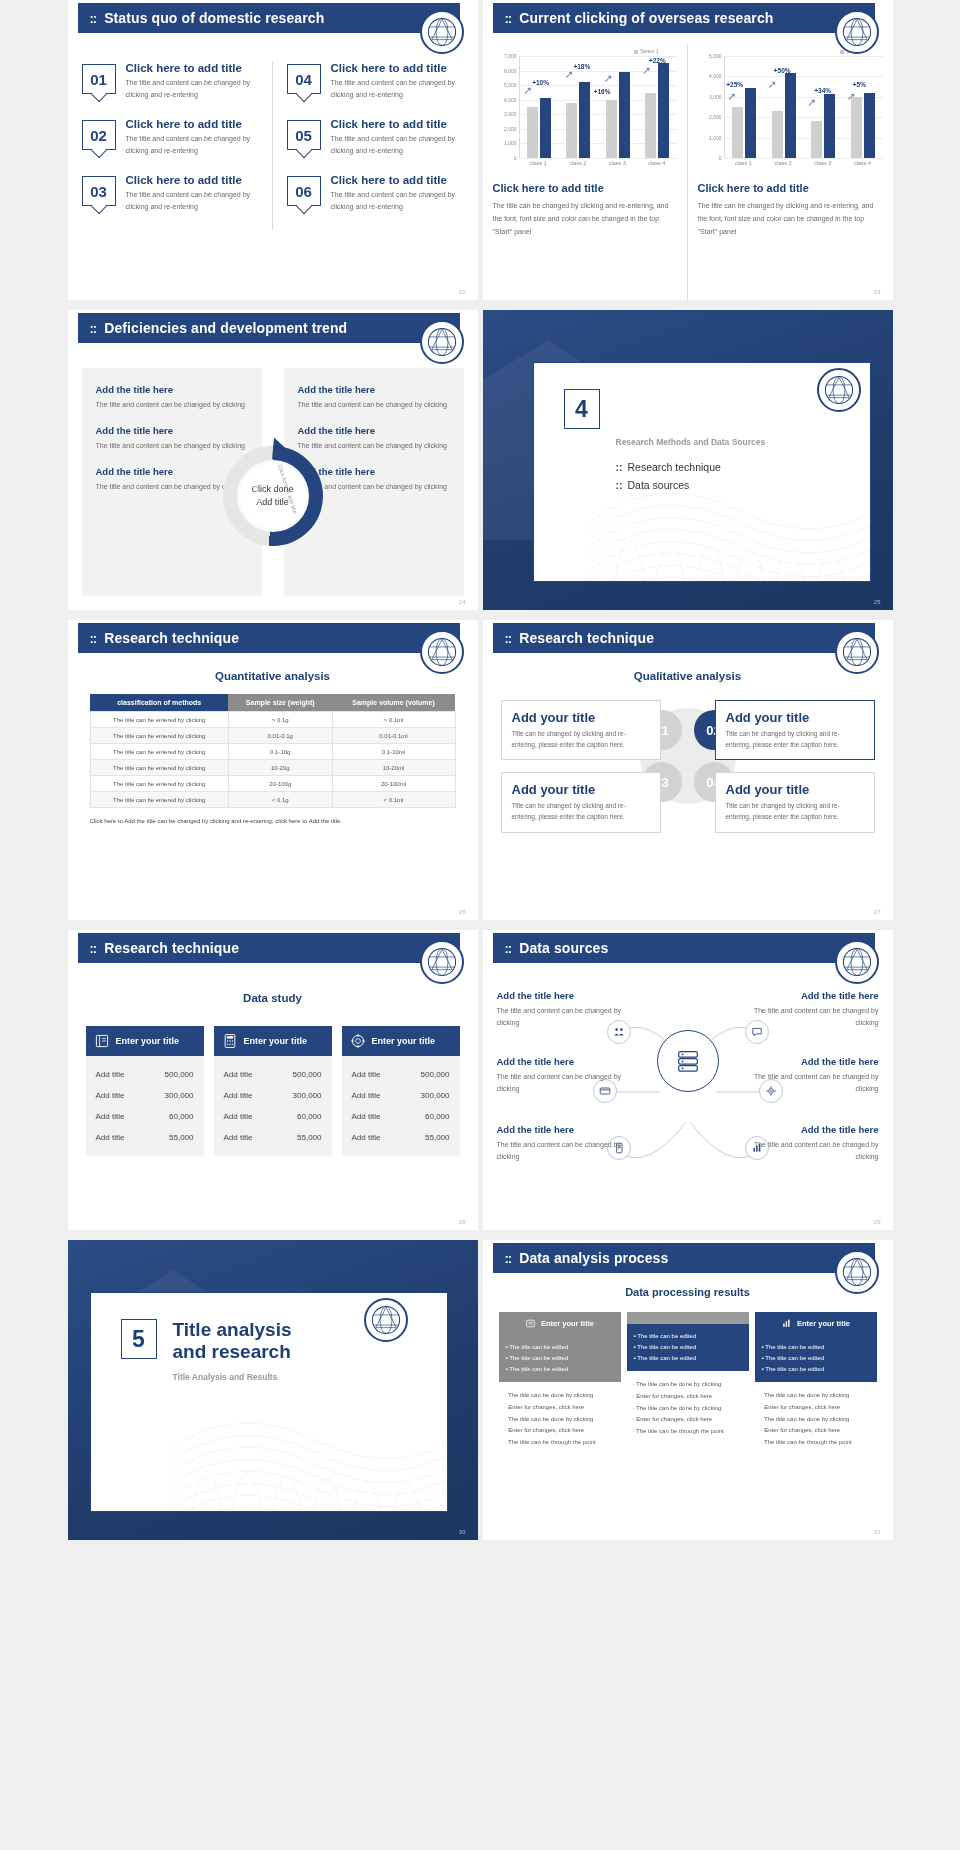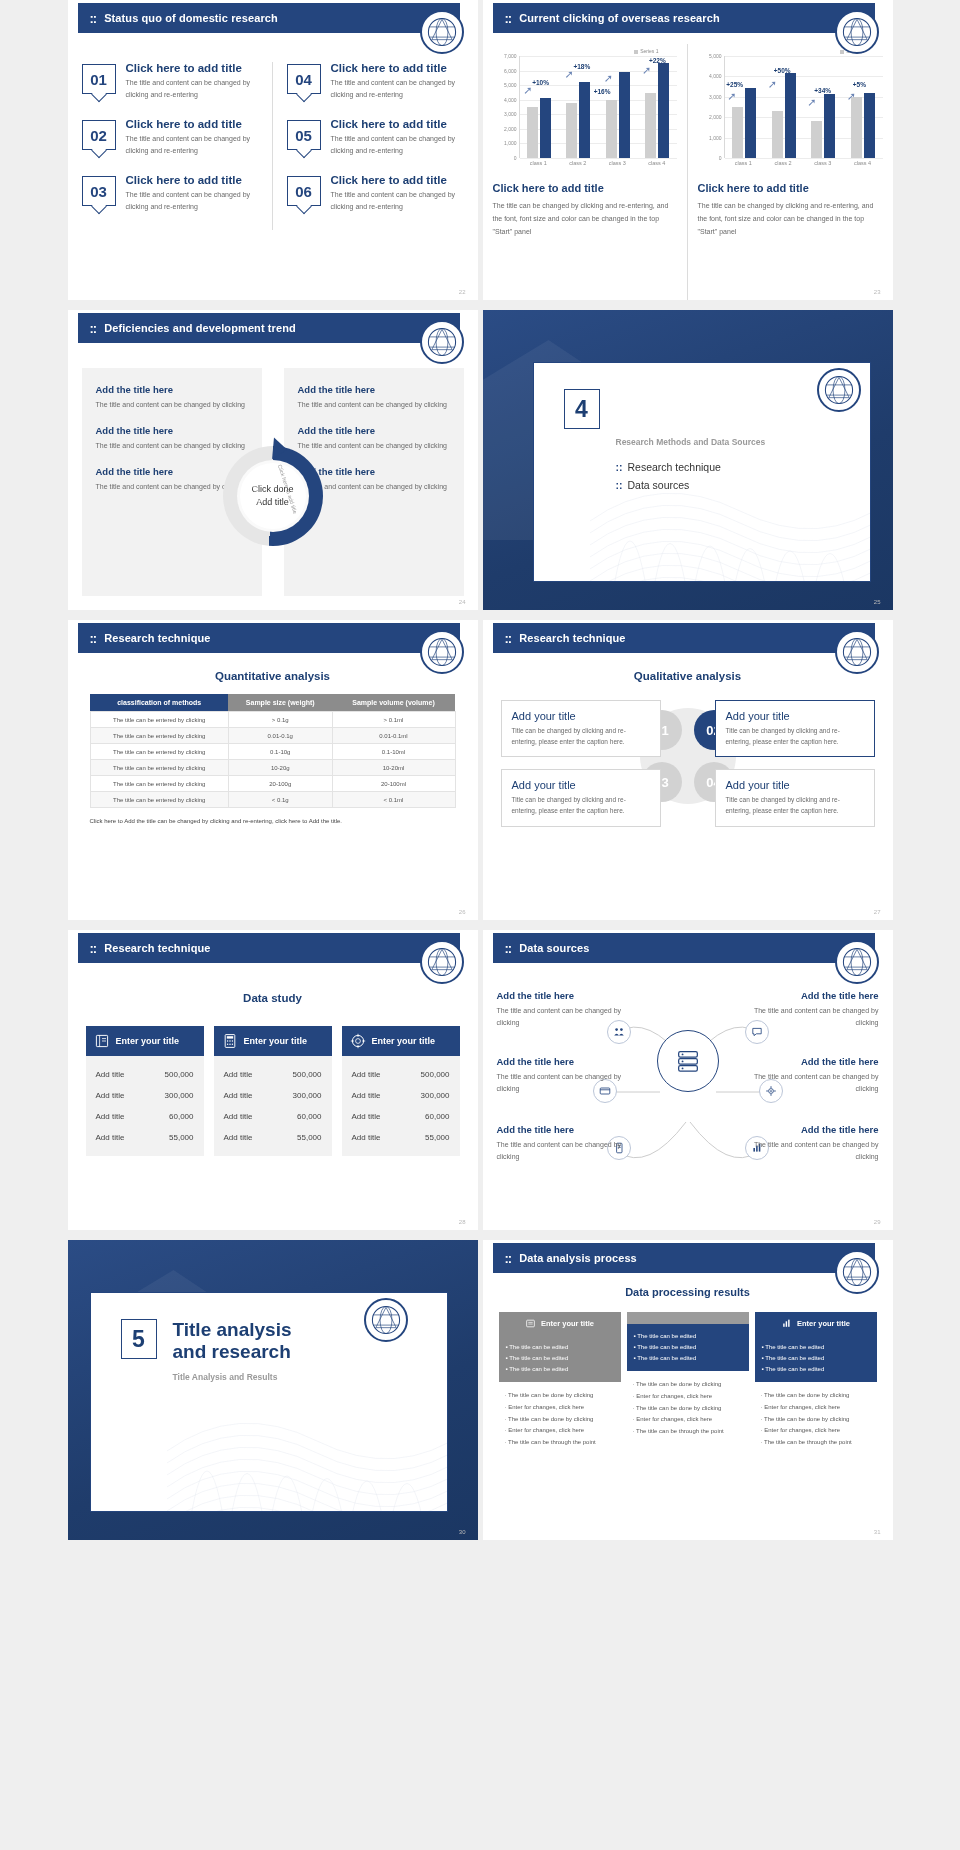--- a/index.html
+++ b/index.html
@@ -28,21 +28,21 @@
   }
   
   .hdr {
     position: absolute; top: 3px; left: 10px; right: 18px;
     height: 30px;
     background: #24457e;
     display: flex; align-items: center;
     padding-left: 12px;
   }
   .hdr .dots { color:#fff; font-weight:bold; font-size:13px; letter-spacing:-1px; margin-right:8px;}
-  .hdr .t { color:#fff; font-weight:bold; font-size:11px; letter-spacing:0.1px;}
+  .hdr .t { color:#fff; font-weight:bold; font-size:14px; letter-spacing:0.1px;}
   .logo {
     position:absolute; right:14px; top:10px;
     width:44px; height:44px; border-radius:50%;
     background:#fff; border:2px solid #24457e;
     display:flex; align-items:center; justify-content:center;
     z-index:5;
   }
   .logo svg { width:34px; height:34px; }
   .pgnum {
     position:absolute; right:12px; bottom:5px;
@@ -137,21 +137,21 @@
   .qtable th.a{ background:#24457e;}
   .qtable th.b{ background:#8c8c8c;}
   .qtable td{ font-size:6px; color:#555; padding:4.5px 2px; text-align:center; border:1px solid #e3e3e3;}
   .qtable tr:nth-child(even) td{ background:#f7f7f7;}
   .qfoot{ font-size:6px; color:#444; margin:10px 22px 0 22px;}
   
   .s27 { position:absolute; top:80px; left:18px; right:18px; bottom:16px;}
   .s27 .row{ display:flex; justify-content:space-between; margin-bottom:12px;}
   .qcard{ width:160px; border:1px solid #d6d6d6; padding:9px 10px; background:#fff; position:relative; z-index:3;}
   .qcard.hi{ border:1.4px solid #24457e;}
-  .qcard h5{ color:#1d3f73; font-size:11px; font-weight:normal; margin-bottom:4px;}
+  .qcard h5{ color:#1d3f73; font-size:13px; font-weight:bold; margin-bottom:4px;}
   .qcard p{ color:#6a6a6a; font-size:6.5px; line-height:1.65;}
   .circles{ position:absolute; left:50%; top:8px; transform:translateX(-50%); width:96px; height:96px;}
   .circles .bg{ position:absolute; inset:0; border-radius:50%; background:#ececec;}
   .cnum{ position:absolute; width:40px;height:40px;border-radius:50%; display:flex;align-items:center;justify-content:center;
      font-size:13px; font-weight:bold; color:#fff; background:#d2d2d2;}
   .cnum.n1{left:2px; top:2px;} .cnum.n2{right:2px; top:2px; background:#24457e;}
   .cnum.n3{left:2px; bottom:2px;} .cnum.n4{right:2px; bottom:2px;}
   
   .cases{ position:absolute; top:96px; left:18px; right:18px; display:flex; gap:10px;}
   .case{ flex:1; background:#f2f2f2;}

